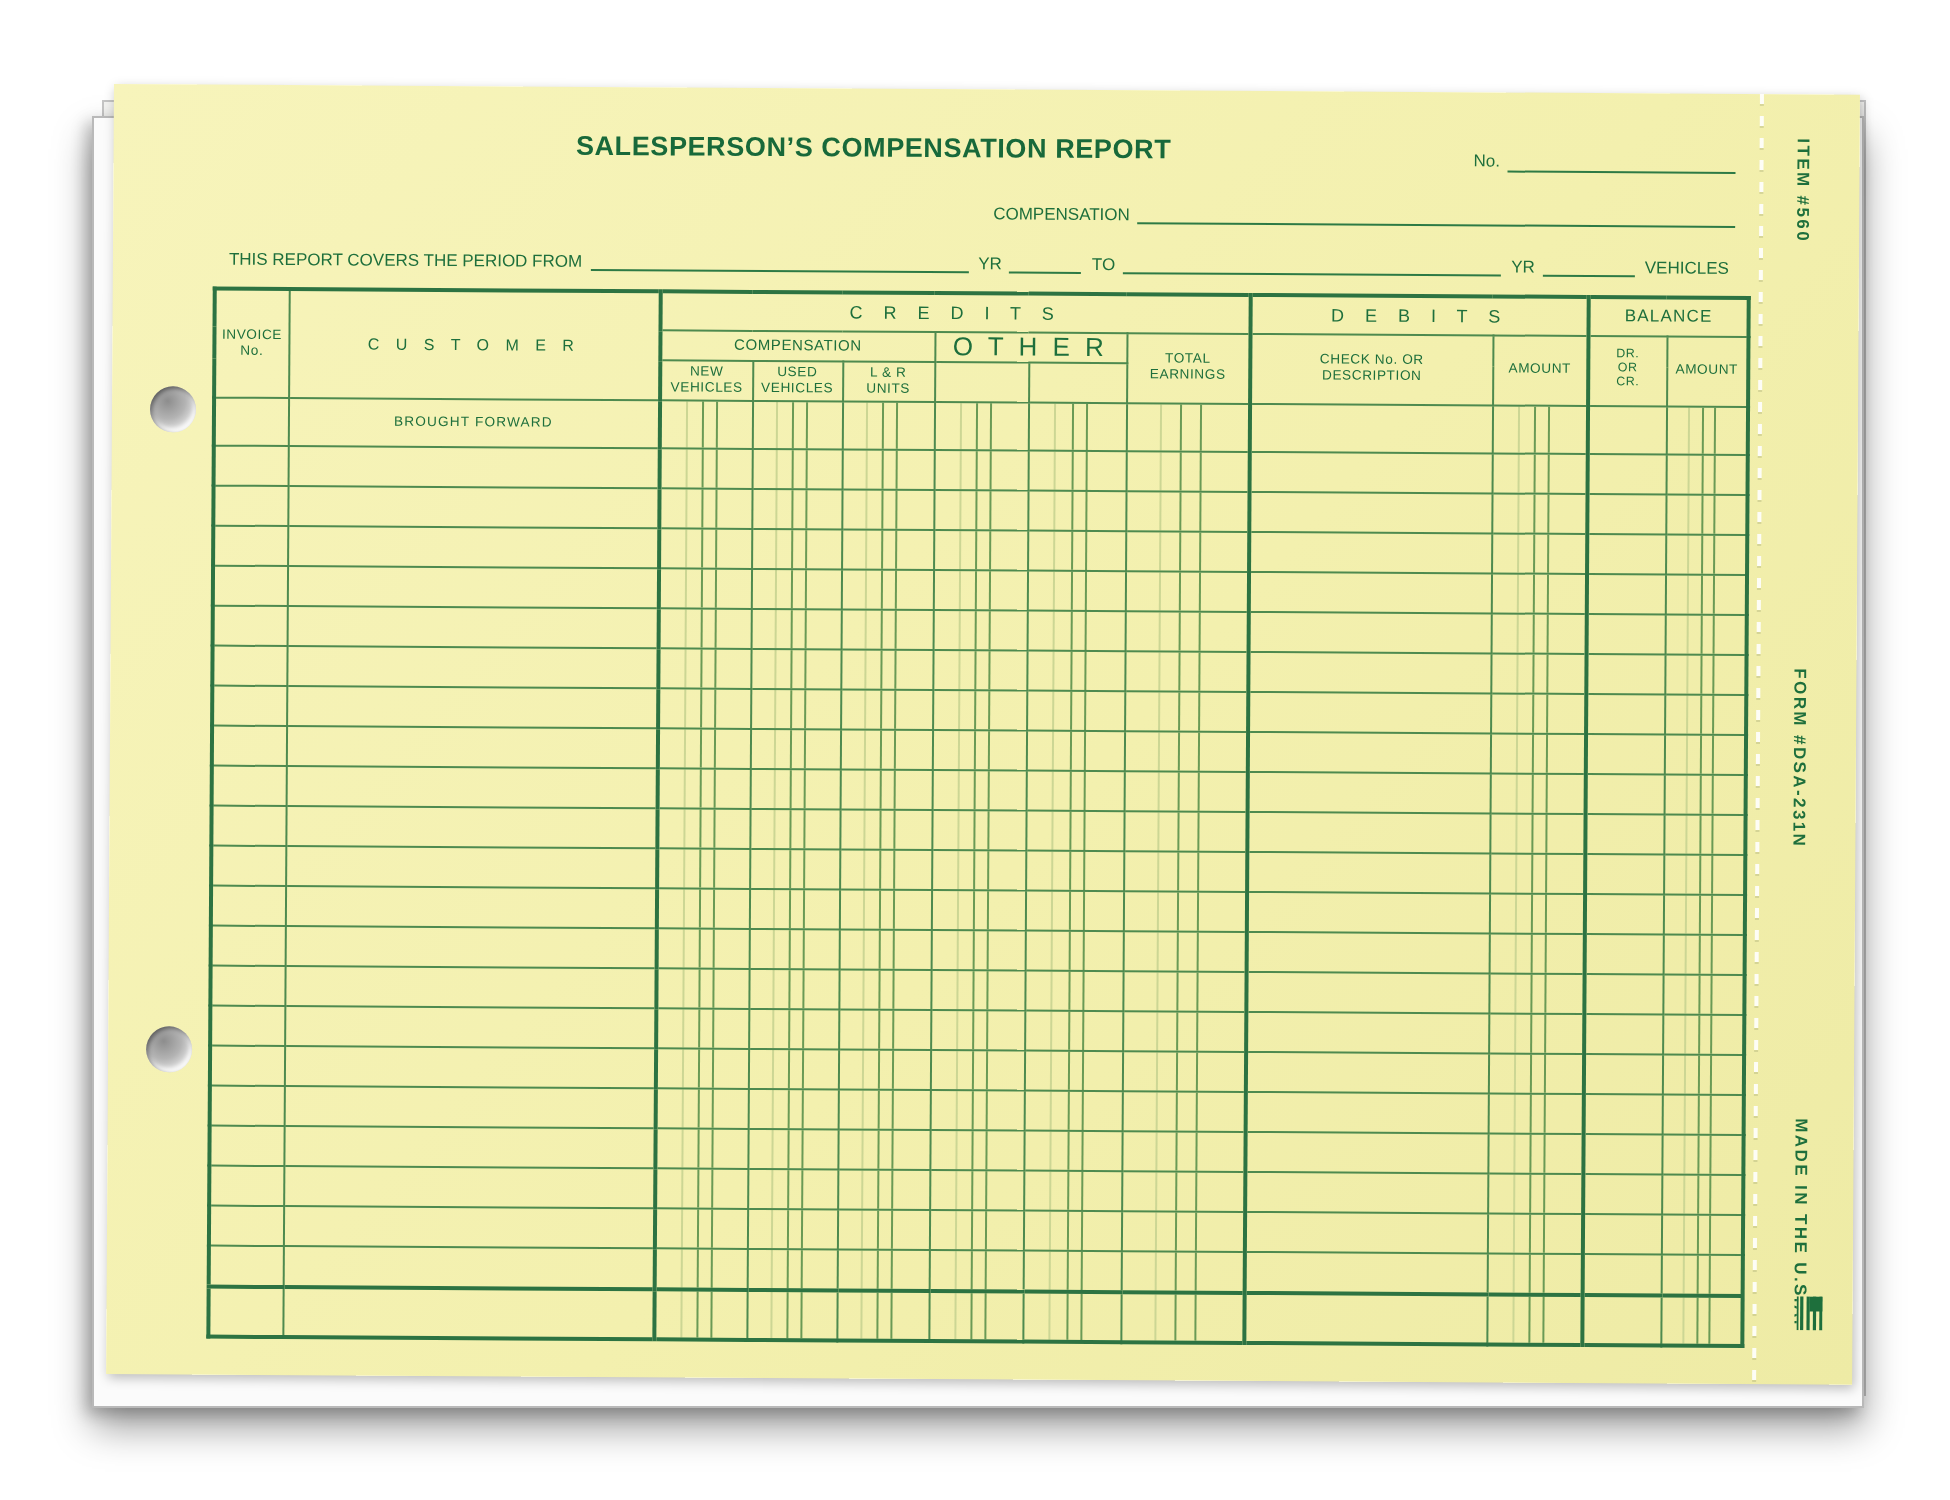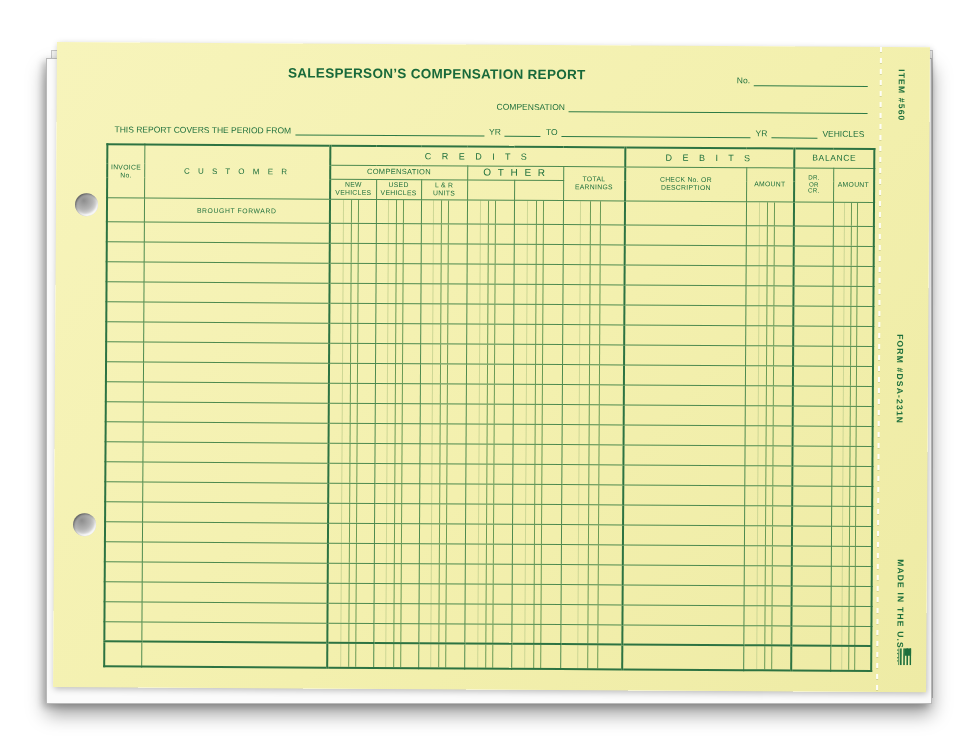--- a/index.html
+++ b/index.html
@@ -163,21 +163,21 @@
         <tr class="h1">
           <th rowspan="3" class="sub pre">INVOICE
 No.</th>
           <th rowspan="3" class="banner-sm">C U S T O M E R</th>
           <th colspan="6" class="banner hb">C R E D I T S</th>
           <th colspan="2" class="banner hb">D E B I T S</th>
           <th colspan="2" class="sub hb" style="font-size:8.5px;letter-spacing:.6px">BALANCE</th>
         </tr>
         <tr class="h2">
           <th colspan="3" class="sub hb" style="font-size:7.5px">COMPENSATION</th>
-          <th colspan="2" class="sub" style="font-size:10px;letter-spacing:2px">O T H E R</th>
+          <th colspan="2" class="sub" style="font-size:13px;letter-spacing:2px">O T H E R</th>
           <th rowspan="2" class="sub pre">TOTAL
 EARNINGS</th>
           <th rowspan="2" class="sub pre hb">CHECK No. OR
 DESCRIPTION</th>
           <th rowspan="2" class="sub">AMOUNT</th>
           <th rowspan="2" class="sub pre hb" style="font-size:6.2px">DR.
 OR
 CR.</th>
           <th rowspan="2" class="sub">AMOUNT</th>
         </tr>

